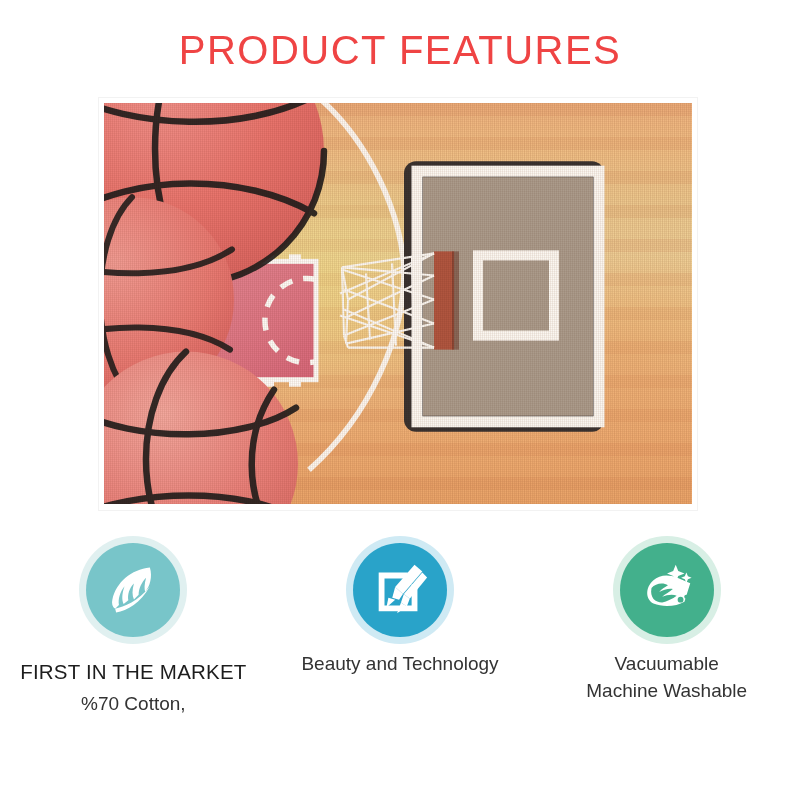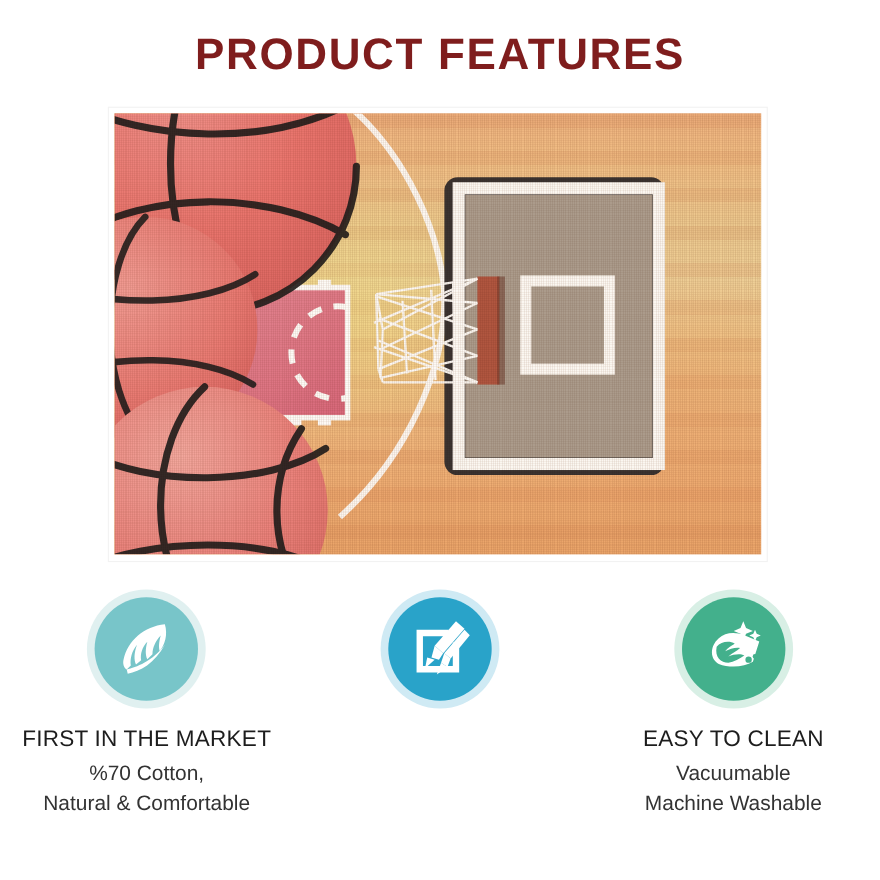--- a/index.html
+++ b/index.html
@@ -20,22 +20,22 @@
   
   .page-title {
     position: absolute;
     top: 28px;
     left: 0;
     width: 800px;
     text-align: center;
     font-family: "Liberation Sans", sans-serif;
     font-size: 40px;
     letter-spacing: 1.5px;
-    font-weight: 700;
-    color: #7f1d1d;
+    font-weight: 400;
+    color: #ef4444;
     line-height: 1.1;
     white-space: nowrap;
   }
 
   
   .rug-frame {
     position: absolute;
     left: 99px;
     top: 98px;
     width: 598px;
@@ -290,21 +290,20 @@
                    C26 37, 28 30, 33 25 C31 32, 31 38, 33 42 L38 37
                    C38 31, 41 24, 46 19 C44 26, 44 31, 45 34
                    C50 28, 53 18, 50 8 Z" fill="#ffffff"></path>
           <path d="M13 52 C22 50, 38 44, 50 28 C40 46, 26 54, 14 56 Z" fill="#ffffff"></path>
         </svg>
       </div>
     </div>
     <div class="f-title">FIRST IN THE MARKET</div>
     <div class="f-sub">
       <span>%70 Cotton,</span>
-      <span>Natural &amp; Comfortable</span>
     </div>
   </div>
 
   <div class="feature">
     <div class="badge" style="background:#cfeaf4;">
       <div class="disc" style="background:#29a3c9;">
         <svg width="62" height="62" viewBox="0 0 64 64">
           <path d="M10 14 h30 v6 h-24 v28 h28 v-22 h6 v28 H10 Z" fill="#ffffff"></path>
           <g fill="#ffffff">
             <path d="M47 6 l8 7 -20 23 -8 -7 Z"></path>
@@ -313,20 +312,21 @@
           </g>
           <g fill="#ffffff">
             <path d="M55 14 l5 5 -18 22 -6 -5 Z"></path>
             <path d="M36 36 l6 5 -3 8 -6 -4 Z"></path>
             <path d="M33 45 l6 4 -10 7 Z"></path>
           </g>
         </svg>
       </div>
     </div>
     <div class="f-sub">
+      <span>Beauty and Technology</span>
     </div>
   </div>
 
   <div class="feature">
     <div class="badge" style="background:#d8efe5;">
       <div class="disc" style="background:#43b08c;">
         <svg width="62" height="62" viewBox="0 0 64 64">
 
           <path d="M18 22 C24 16, 34 16, 42 19 L56 25 L50 44 C42 49, 28 50, 18 46
                    C10 42, 9 30, 18 22 Z" fill="#ffffff"></path>
@@ -337,20 +337,19 @@
                    C20 45, 14 40, 16 30 Z" fill="#43b08c"></path>
 
           <circle cx="46" cy="42" r="3" fill="#43b08c"></circle>
           <circle cx="52" cy="39" r="2.2" fill="#43b08c"></circle>
 
           <path d="M41 6 l2.6 6.4 6.4 2.6 -6.4 2.6 -2.6 6.4 -2.6 -6.4 -6.4 -2.6 6.4 -2.6 Z" fill="#ffffff"></path>
           <path d="M52 14 l1.6 3.8 3.8 1.6 -3.8 1.6 -1.6 3.8 -1.6 -3.8 -3.8 -1.6 3.8 -1.6 Z" fill="#ffffff"></path>
         </svg>
       </div>
     </div>
-    <div class="f-title">EASY TO CLEAN</div>
     <div class="f-sub">
       <span>Vacuumable</span>
       <span>Machine Washable</span>
     </div>
   </div>
 
 </div>
 
 </body></html>

